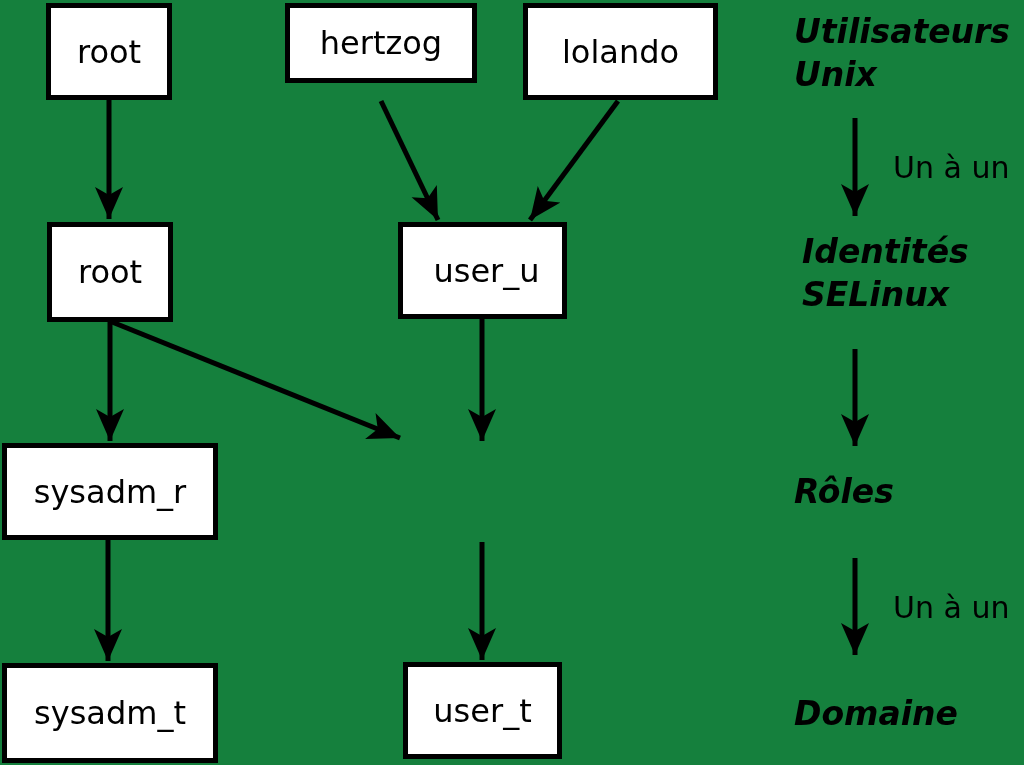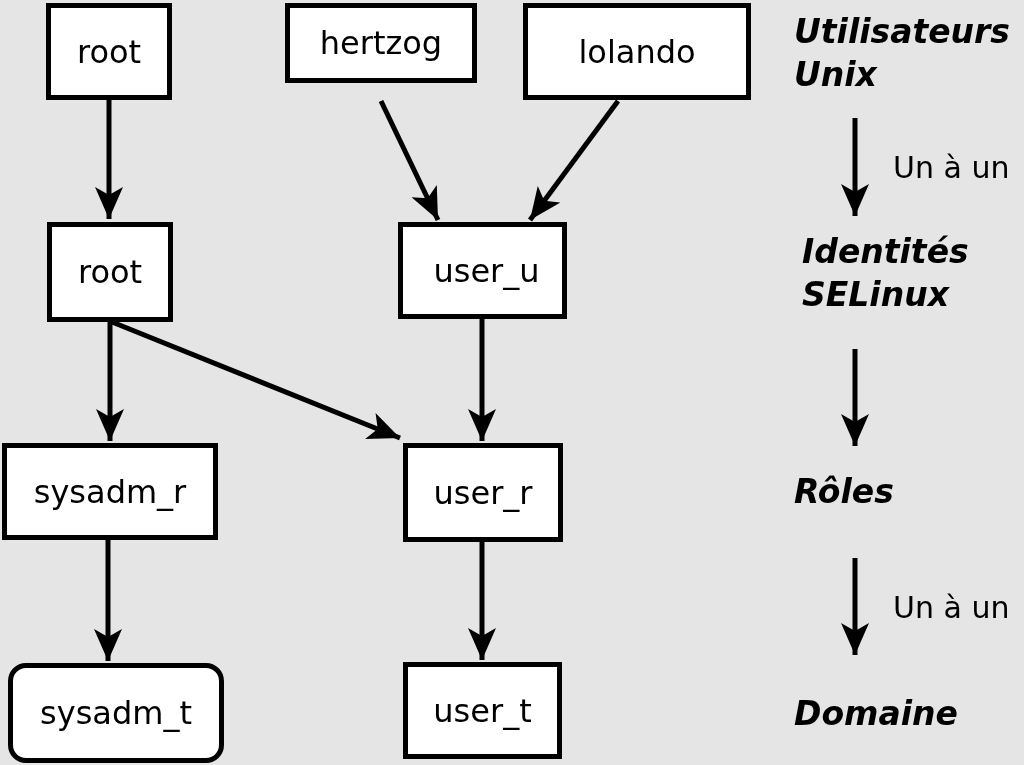--- a/index.html
+++ b/index.html
@@ -4,21 +4,21 @@
 <style>
   html, body {
     margin: 0;
     padding: 0;
     background: #ffffff;
   }
   .stage {
     position: relative;
     width: 1024px;
     height: 765px;
-    background: #e5e5e5;
+    background: #15803d;
     font-family: "DejaVu Sans", "Liberation Sans", sans-serif;
     color: #000000;
     overflow: hidden;
   }
   .edge-layer {
     position: absolute;
     left: 0;
     top: 0;
     width: 1024px;
     height: 765px;
@@ -80,39 +80,36 @@
       <line x1="855" y1="349" x2="855" y2="446" class="edge" stroke="#000000" marker-end="url(#ah)"></line>
       <line x1="855" y1="558" x2="855" y2="655" class="edge" stroke="#000000" marker-end="url(#ah)"></line>
     </svg>
 
   <div class="node" style="left:46px; top:3px; width:126px; height:97px;">
     <span class="node-label">root</span>
   </div>
   <div class="node" style="left:285px; top:3px; width:192px; height:80px;">
     <span class="node-label">hertzog</span>
   </div>
-  <div class="node" style="left:523px; top:3px; width:228px; height:97px;">
+  <div class="node" style="left:523px; top:3px; width:195px; height:97px;">
     <span class="node-label">lolando</span>
   </div>
 
   <div class="node" style="left:47px; top:222px; width:126px; height:100px;">
     <span class="node-label">root</span>
   </div>
   <div class="node" style="left:398px; top:222px; width:169px; height:97px;padding-left:8px;">
     <span class="node-label">user_u</span>
   </div>
 
   <div class="node" style="left:2px; top:443px; width:216px; height:97px;">
     <span class="node-label">sysadm_r</span>
   </div>
-  <div class="node" style="left:403px; top:443px; width:160px; height:99px;">
-    <span class="node-label">user_r</span>
-  </div>
 
-  <div class="node" style="left:8px; top:663px; width:216px; height:100px;border-radius:18px;">
+  <div class="node" style="left:2px; top:663px; width:216px; height:100px;">
     <span class="node-label">sysadm_t</span>
   </div>
   <div class="node" style="left:403px; top:662px; width:159px; height:97px;">
     <span class="node-label">user_t</span>
   </div>
 
   <div class="heading" style="left:794px; top:10px;">Utilisateurs
 Unix</div>
 
   <div class="rel" style="left:893px; top:150px;">Un à un</div>

